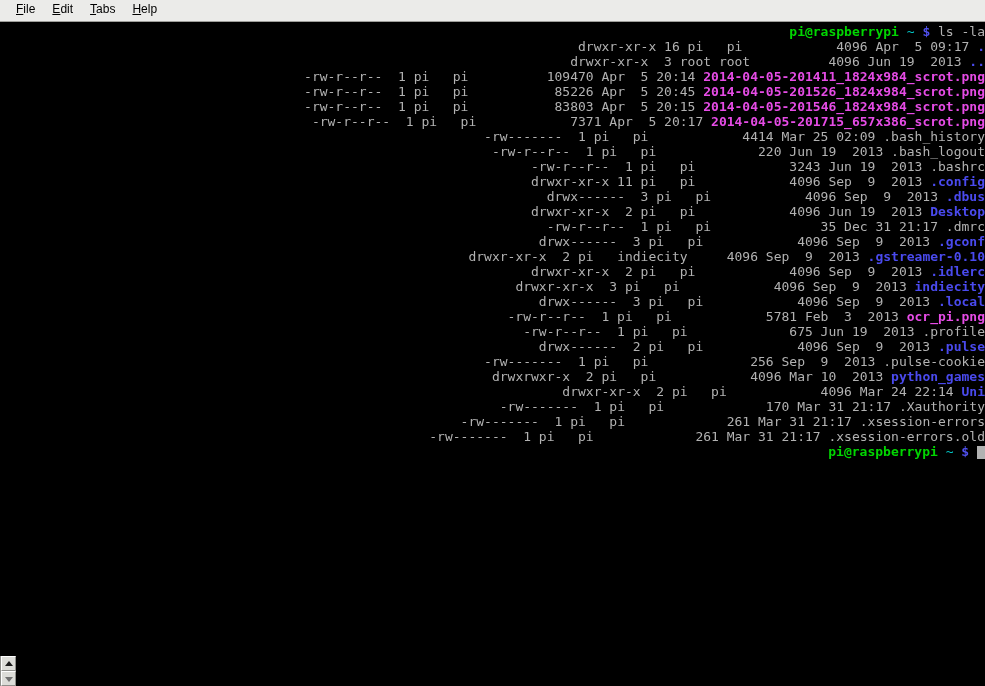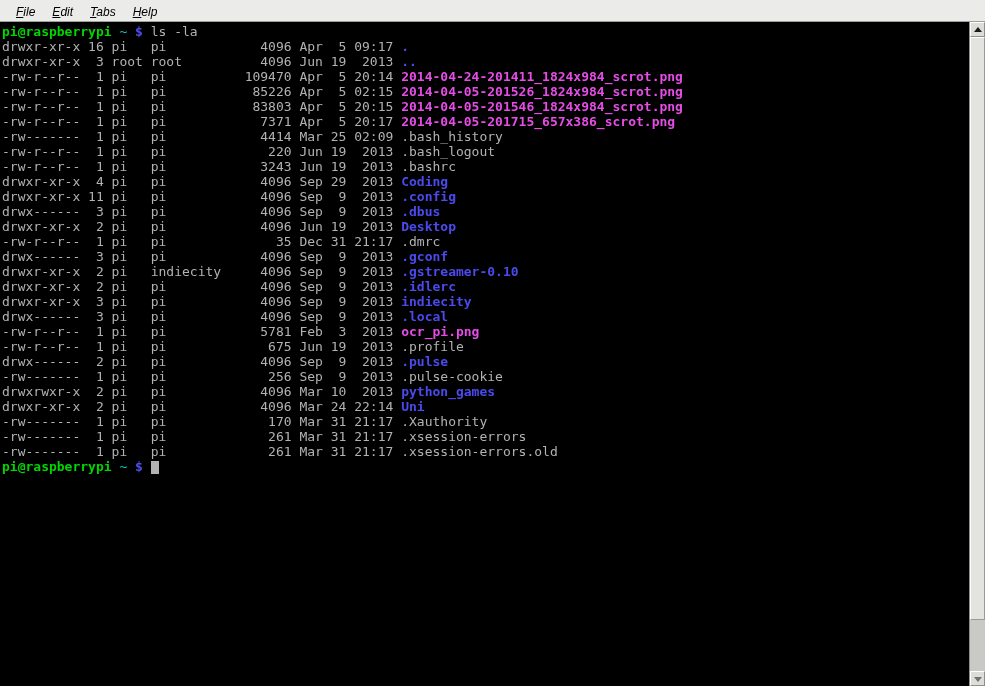--- a/index.html
+++ b/index.html
@@ -22,43 +22,44 @@
     background: #000000;
     position: relative;
   }
 
   
   .menubar {
     height: 22px;
     background: #ebebe9;
     border-bottom: 1px solid #9e9e9a;
     display: flex;
-    align-items: flex-end;
+    align-items: flex-start;
     padding-left: 8px;
     box-sizing: border-box;
     flex: 0 0 auto;
     font-family: "Liberation Sans", sans-serif;
-    font-style: italic;
   }
   .menu-item {
     font-size: 12px;
     color: #000000;
     padding: 2px 9px 2px 8px;
     line-height: 14px;
     cursor: default;
     white-space: pre;
   }
   .menu-item .acc { text-decoration: underline; }
 
   
   .body-area {
     flex: 1 1 auto;
     display: flex;
+    flex-direction: column;
     background: #000000;
     min-height: 0;
+    text-align: right;
   }
 
   .term {
     flex: 1 1 auto;
     background: #000000;
     overflow: hidden;
     position: relative;
     padding: 2px 0 0 2px;
     box-sizing: border-box;
   }
@@ -154,28 +155,27 @@
     <div class="menu-item"><span class="acc">T</span><span>abs</span></div>
     <div class="menu-item"><span class="acc">H</span><span>elp</span></div>
   </div>
 
   <div class="body-area">
 
     <div class="term" id="term-screen">
         <div class="term-line"><span class="c-green">pi@raspberrypi</span><span class="c-default"> </span><span class="c-cyan">~</span><span class="c-default"> </span><span class="c-blue-b">$</span><span class="c-default"> </span><span class="c-default">ls -la</span></div>
         <div class="term-line"><span class="c-default">drwxr-xr-x 16 pi   pi            4096 Apr  5 09:17 </span><span class="c-dir">.</span></div>
         <div class="term-line"><span class="c-default">drwxr-xr-x  3 root root          4096 Jun 19  2013 </span><span class="c-dir">..</span></div>
-        <div class="term-line"><span class="c-default">-rw-r--r--  1 pi   pi          109470 Apr  5 20:14 </span><span class="c-png">2014-04-24-201411_1824x984_scrot.png</span></div>
-        <div class="term-line"><span class="c-default">-rw-r--r--  1 pi   pi           85226 Apr  5 02:15 </span><span class="c-png">2014-04-05-201526_1824x984_scrot.png</span></div>
+        <div class="term-line"><span class="c-default">-rw-r--r--  1 pi   pi          109470 Apr  5 20:14 </span><span class="c-png">2014-04-05-201411_1824x984_scrot.png</span></div>
+        <div class="term-line"><span class="c-default">-rw-r--r--  1 pi   pi           85226 Apr  5 20:45 </span><span class="c-png">2014-04-05-201526_1824x984_scrot.png</span></div>
         <div class="term-line"><span class="c-default">-rw-r--r--  1 pi   pi           83803 Apr  5 20:15 </span><span class="c-png">2014-04-05-201546_1824x984_scrot.png</span></div>
         <div class="term-line"><span class="c-default">-rw-r--r--  1 pi   pi            7371 Apr  5 20:17 </span><span class="c-png">2014-04-05-201715_657x386_scrot.png</span></div>
         <div class="term-line"><span class="c-default">-rw-------  1 pi   pi            4414 Mar 25 02:09 </span><span class="c-default">.bash_history</span></div>
         <div class="term-line"><span class="c-default">-rw-r--r--  1 pi   pi             220 Jun 19  2013 </span><span class="c-default">.bash_logout</span></div>
         <div class="term-line"><span class="c-default">-rw-r--r--  1 pi   pi            3243 Jun 19  2013 </span><span class="c-default">.bashrc</span></div>
-        <div class="term-line"><span class="c-default">drwxr-xr-x  4 pi   pi            4096 Sep 29  2013 </span><span class="c-dir">Coding</span></div>
         <div class="term-line"><span class="c-default">drwxr-xr-x 11 pi   pi            4096 Sep  9  2013 </span><span class="c-dir">.config</span></div>
         <div class="term-line"><span class="c-default">drwx------  3 pi   pi            4096 Sep  9  2013 </span><span class="c-dir">.dbus</span></div>
         <div class="term-line"><span class="c-default">drwxr-xr-x  2 pi   pi            4096 Jun 19  2013 </span><span class="c-dir">Desktop</span></div>
         <div class="term-line"><span class="c-default">-rw-r--r--  1 pi   pi              35 Dec 31 21:17 </span><span class="c-default">.dmrc</span></div>
         <div class="term-line"><span class="c-default">drwx------  3 pi   pi            4096 Sep  9  2013 </span><span class="c-dir">.gconf</span></div>
         <div class="term-line"><span class="c-default">drwxr-xr-x  2 pi   indiecity     4096 Sep  9  2013 </span><span class="c-dir">.gstreamer-0.10</span></div>
         <div class="term-line"><span class="c-default">drwxr-xr-x  2 pi   pi            4096 Sep  9  2013 </span><span class="c-dir">.idlerc</span></div>
         <div class="term-line"><span class="c-default">drwxr-xr-x  3 pi   pi            4096 Sep  9  2013 </span><span class="c-dir">indiecity</span></div>
         <div class="term-line"><span class="c-default">drwx------  3 pi   pi            4096 Sep  9  2013 </span><span class="c-dir">.local</span></div>
         <div class="term-line"><span class="c-default">-rw-r--r--  1 pi   pi            5781 Feb  3  2013 </span><span class="c-png">ocr_pi.png</span></div>

